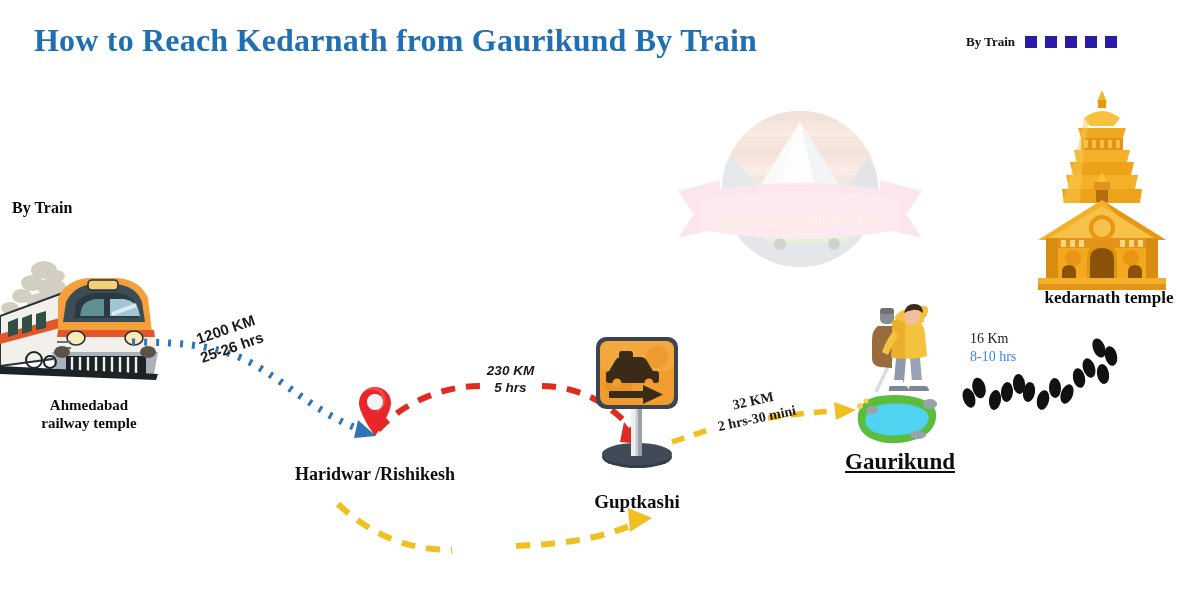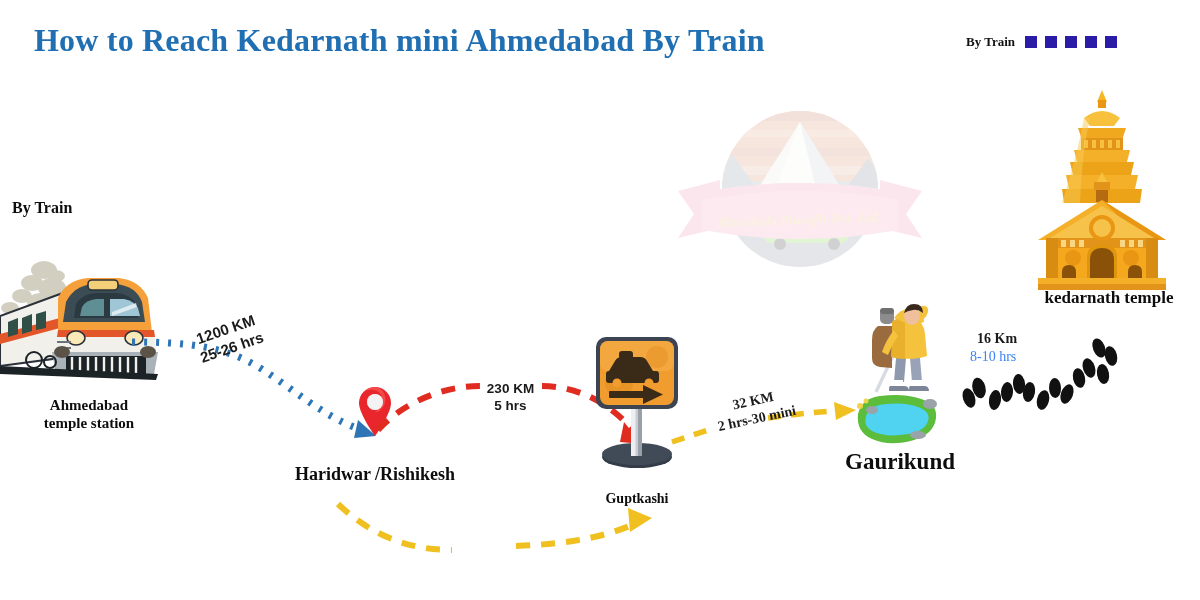--- a/index.html
+++ b/index.html
@@ -95,21 +95,21 @@
     letter-spacing: 0.5px;
   }
 
   svg { display: block; overflow: visible; }
 </style>
 </head>
 <body>
 
 <div id="canvas">
 
-  <div class="abs" id="page-title">How to Reach Kedarnath mini Ahmedabad By Train</div>
+  <div class="abs" id="page-title">How to Reach Kedarnath from Gaurikund By Train</div>
 
   <div class="abs" id="legend">
     <span class="legend-label">By Train</span>
     <span class="legend-dashes">
       <span class="legend-sq"></span>
       <span class="legend-sq"></span>
       <span class="legend-sq"></span>
       <span class="legend-sq"></span>
       <span class="legend-sq"></span>
     </span>
@@ -218,21 +218,21 @@
       <path d="M0 128 l158 8 -2 6 -156 -6 z" fill="#1C2327"></path>
       <g fill="none" stroke="#1C2327" stroke-width="2">
         <circle cx="34" cy="122" r="8"></circle>
         <circle cx="50" cy="124" r="6"></circle>
       </g>
     </svg>
   </div>
 
   <div class="abs node-label" style="left:14px; top:396px; width:150px; font-size:15px;text-align:center;">
     <div>Ahmedabad</div>
-    <div>temple station</div>
+    <div>railway temple</div>
   </div>
 
   <div class="abs" style="left:130px; top:310px;">
     <svg width="250" height="135" viewBox="0 0 250 135">
       <path d="M2 32 C 55 32, 95 36, 130 58 C 165 80, 195 108, 232 120" fill="none" stroke="#2E75B6" stroke-width="7" stroke-linecap="butt" stroke-dasharray="3 9"></path>
       <polygon points="228,110 246,126 224,128" fill="#2E75B6"></polygon>
     </svg>
   </div>
 
   <div class="abs edge-label" style="left:196px; top:320px; transform:rotate(-19deg); font-size:15px;">
@@ -252,21 +252,21 @@
   <div class="abs node-label" style="left:245px; top:464px; width:260px; font-size:18px;">Haridwar  /Rishikesh</div>
 
   <div class="abs" style="left:376px; top:372px;">
     <svg width="280" height="80" viewBox="0 0 280 80">
       <path d="M2 58 C 30 28, 70 14, 104 14" fill="none" stroke="#E02B20" stroke-width="6" stroke-dasharray="14 11" stroke-linecap="butt"></path>
       <path d="M166 14 C 204 14, 238 34, 258 60" fill="none" stroke="#E02B20" stroke-width="6" stroke-dasharray="14 11" stroke-linecap="butt"></path>
       <polygon points="248,50 266,72 244,70" fill="#E02B20"></polygon>
     </svg>
   </div>
 
-  <div class="abs edge-label" style="left:463px; top:381px; width:95px;">
+  <div class="abs edge-label" style="left:463px; top:363px; width:95px;font-style:italic;">
     <div>230 KM</div>
     <div>5 hrs</div>
   </div>
 
   <div class="abs" style="left:336px; top:492px;">
     <svg width="330" height="70" viewBox="0 0 330 70">
       <path d="M2 12 C 40 48, 80 58, 116 58" fill="none" stroke="#EFC020" stroke-width="6" stroke-dasharray="14 11" stroke-linecap="butt"></path>
       <path d="M180 54 C 240 52, 280 42, 306 28" fill="none" stroke="#EFC020" stroke-width="6" stroke-dasharray="14 11" stroke-linecap="butt"></path>
       <polygon points="292,16 316,26 294,40" fill="#EFC020"></polygon>
     </svg>
@@ -296,21 +296,21 @@
       <circle cx="30" cy="48" r="4.5" fill="#F09C2E"></circle>
       <circle cx="62" cy="48" r="4.5" fill="#F09C2E"></circle>
 
       <g fill="#3A2A18">
         <rect x="22" y="56" width="38" height="7" rx="1"></rect>
         <polygon points="56,50 76,59.5 56,69"></polygon>
       </g>
     </svg>
   </div>
 
-  <div class="abs node-label" style="left:562px; top:490px; width:150px; font-size:14px;">Guptkashi</div>
+  <div class="abs node-label" style="left:562px; top:490px; width:150px; font-size:19px;">Guptkashi</div>
 
   <div class="abs" style="left:670px; top:400px;">
     <svg width="200" height="50" viewBox="0 0 200 50">
       <path d="M2 42 C 14 38, 26 34, 38 30" fill="none" stroke="#EFC020" stroke-width="5.5" stroke-dasharray="13 10" stroke-linecap="butt"></path>
       <path d="M98 18 C 126 14, 150 12, 172 10" fill="none" stroke="#EFC020" stroke-width="5.5" stroke-dasharray="13 10" stroke-linecap="butt"></path>
       <polygon points="164,2 186,10 166,20" fill="#EFC020"></polygon>
     </svg>
   </div>
 
   <div class="abs edge-label serif" style="left:700px; top:392px; transform:rotate(-12deg); width:110px;">
@@ -354,21 +354,21 @@
       <path d="M12 22 q4 -16 22 -18 q22 -3 38 2 q20 5 18 20 q-2 16 -22 22 q-24 7 -42 -1 q-16 -7 -14 -25 z" fill="#5BBD3B"></path>
       <path d="M20 24 q4 -11 20 -12 q20 -2 32 3 q13 5 10 14 q-3 10 -20 13 q-22 4 -36 -3 q-9 -5 -6 -15 z" fill="#4FD3F0"></path>
       <ellipse cx="26" cy="18" rx="6" ry="4" fill="#9AA3AA"></ellipse>
       <ellipse cx="84" cy="12" rx="7" ry="5" fill="#9AA3AA"></ellipse>
       <ellipse cx="72" cy="43" rx="8" ry="4" fill="#9AA3AA"></ellipse>
       <circle cx="14" cy="14" r="3" fill="#F2D24A"></circle>
       <circle cx="20" cy="9" r="2.5" fill="#F2D24A"></circle>
     </svg>
   </div>
 
-  <div class="abs node-label" style="left:820px; top:448px; width:160px; font-size:23px;">Gaurikund</div>
+  <div class="abs node-label" style="left:820px; top:448px; width:160px; font-size:23px;text-decoration:underline;">Gaurikund</div>
 
   <div class="abs" style="left:955px; top:330px;">
     <svg width="180" height="90" viewBox="0 0 180 90">
       <g fill="#111111">
         <ellipse cx="14" cy="68" rx="6" ry="10" transform="rotate(-18 14 68)"></ellipse>
         <ellipse cx="24" cy="58" rx="6.5" ry="10.5" transform="rotate(-14 24 58)"></ellipse>
         <ellipse cx="40" cy="70" rx="6" ry="10" transform="rotate(8 40 70)"></ellipse>
         <ellipse cx="52" cy="62" rx="6" ry="10" transform="rotate(4 52 62)"></ellipse>
         <ellipse cx="64" cy="54" rx="6" ry="10" transform="rotate(-6 64 54)"></ellipse>
         <ellipse cx="74" cy="62" rx="6" ry="10" transform="rotate(10 74 62)"></ellipse>
@@ -378,21 +378,21 @@
         <ellipse cx="124" cy="48" rx="6" ry="10" transform="rotate(-12 124 48)"></ellipse>
         <ellipse cx="134" cy="38" rx="6" ry="10" transform="rotate(-18 134 38)"></ellipse>
         <ellipse cx="148" cy="44" rx="6" ry="10" transform="rotate(-10 148 44)"></ellipse>
         <ellipse cx="144" cy="18" rx="6" ry="10" transform="rotate(-22 144 18)"></ellipse>
         <ellipse cx="156" cy="26" rx="6" ry="10" transform="rotate(-14 156 26)"></ellipse>
       </g>
     </svg>
   </div>
 
   <div class="abs edge-label serif" style="left:970px; top:330px; width:95px; text-align:left;">
-    <div style="font-weight:bold;margin-left:7px;">16 Km</div>
+    <div style="font-weight:normal;">16 Km</div>
     <div style="font-weight:normal; color:#3b82f6;">8-10 hrs</div>
   </div>
 
   <div class="abs" style="left:1032px; top:88px;">
     <svg width="140" height="200" viewBox="0 0 140 200">
 
       <polygon points="70,2 75,14 65,14" fill="#F5B824"></polygon>
       <rect x="66" y="12" width="8" height="8" fill="#E89614"></rect>
       <path d="M52 30 q18 -14 36 0 l-6 8 -24 0 z" fill="#F7C13E"></path>
       <path d="M46 40 l48 0 -4 12 -40 0 z" fill="#F0A81E"></path>

